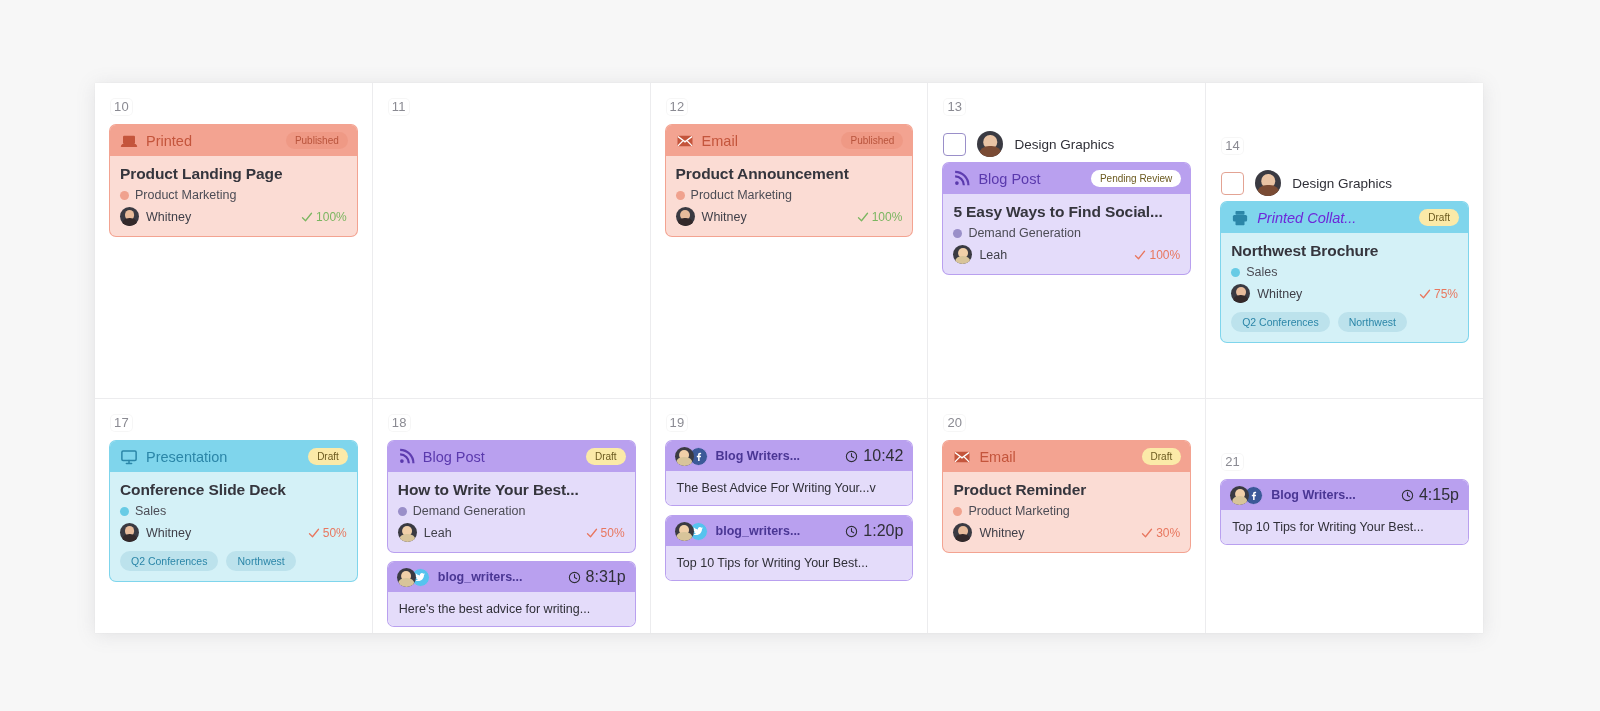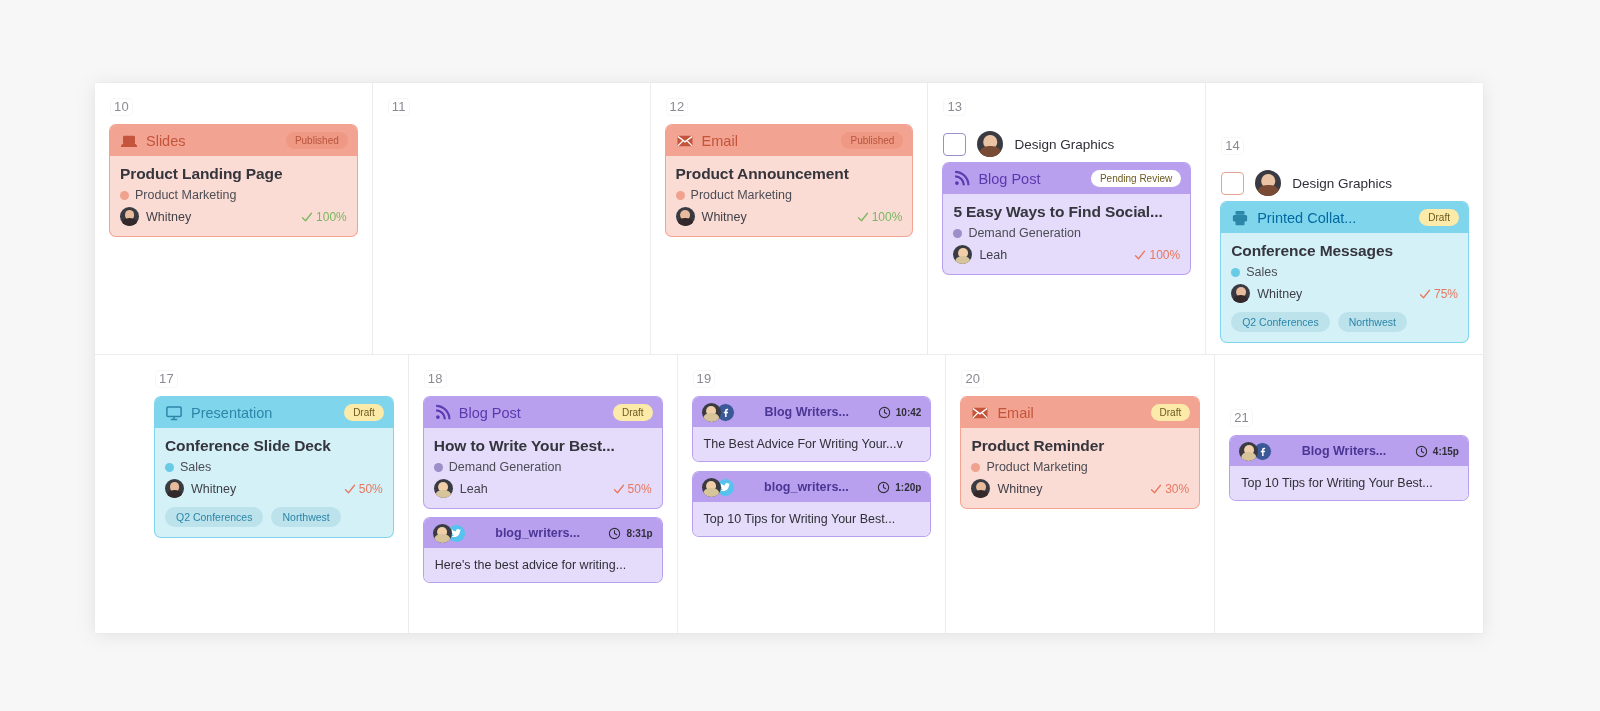--- a/index.html
+++ b/index.html
@@ -19,22 +19,22 @@
     background: #ffffff;
     box-shadow: 0 2px 18px rgba(120,120,130,0.16), 0 0 1px rgba(0,0,0,0.08);
     display: flex;
     flex-direction: column;
     overflow: hidden;
   }
   .week {
     display: flex;
     flex: 0 0 auto;
   }
-  .week-1 { height: 272px; border-bottom: 1px solid #ececee; }
-  .week-2 { height: 278px; padding-left: 45px; }
+  .week-1 { height: 316px; border-bottom: 1px solid #ececee; }
+  .week-2 { height: 278px; }
 
   .day {
     flex: 1 1 0;
     min-width: 0;
     padding: 14px 15px 0 15px;
     border-right: 1px solid #ececee;
     position: relative;
   }
   .day:last-child { border-right: none; margin-top: 39px; }
 
@@ -168,25 +168,25 @@
   .net {
     width: 19px; height: 19px; border-radius: 50%;
     display: flex; align-items: center; justify-content: center;
     margin-left: -5px; color: #fff; font-size: 11px; font-weight: bold;
     border: 1.5px solid transparent;
   }
   .net.facebook { background: #3b5998; font-family: "Liberation Serif", serif; }
   .net.twitter { background: #56c3ee; }
   .social-handle {
     font-size: 12.5px; color: #4a3694; font-weight: bold;
-    flex: 1 1 auto; white-space: nowrap; overflow: hidden; text-overflow: ellipsis; text-align: center;
+    flex: 1 1 auto; white-space: nowrap; overflow: hidden; text-overflow: ellipsis;
   }
   .social-time {
-    font-size: 10px; color: #2f2f37; display: flex; align-items: center; gap: 5px;
-    flex: 0 0 auto; font-weight: bold;
+    font-size: 16px; color: #2f2f37; display: flex; align-items: center; gap: 5px;
+    flex: 0 0 auto; font-weight: normal;
   }
   .social-body {
     background: #e4dcfa; padding: 10px 11px;
     font-size: 12.5px; color: #2f2f37;
     white-space: nowrap; overflow: hidden; text-overflow: ellipsis;
   }
   svg { display: block; }
 </style>
 </head>
 <body>
@@ -194,21 +194,21 @@
 <div class="calendar">
   <div class="week week-1">
       <div class="day"><span class="day-num">10</span><div class="card" style="background: rgb(251, 220, 212); box-shadow: rgb(243, 163, 145) 0px 0px 0px 1px;">
           <div class="card-head" style="background: rgb(243, 163, 145);">
             <span style="flex: 0 0 auto; display: flex; align-items: center; color: rgb(196, 85, 60);">
               <svg width="18" height="18" viewBox="0 0 24 24" fill="none" stroke="currentColor" stroke-width="1.9" stroke-linecap="round" stroke-linejoin="round">
                 <rect x="4" y="5" width="16" height="11" rx="1.5" fill="currentColor" stroke="none"></rect>
                 <path d="M2 19h20l-1.5-2H3.5z"></path>
               </svg>
             </span>
-            <span class="card-type" style="color: rgb(196, 85, 60);">Slides</span>
+            <span class="card-type" style="color: rgb(196, 85, 60);">Printed</span>
             <span class="badge" style="background: rgba(222, 110, 84, 0.18); color: rgb(184, 84, 60);">Published</span>
           </div>
           <div class="card-body">
             <div class="card-title">Product Landing Page</div>
             <div class="campaign">
               <span class="dot" style="background: rgb(240, 162, 142);"></span>
               <span>Product Marketing</span>
             </div>
             <div class="assignee-row">
               <span class="avatar" style="--skin: #e7bb9b; --hair: #33292a;"></span>
@@ -300,25 +300,25 @@
         </div><div class="card" style="background: rgb(212, 241, 247); box-shadow: rgb(127, 213, 236) 0px 0px 0px 1px;">
           <div class="card-head" style="background: rgb(127, 213, 236);">
             <span style="flex: 0 0 auto; display: flex; align-items: center; color: rgb(43, 134, 168);">
               <svg width="18" height="18" viewBox="0 0 24 24" fill="currentColor">
                 <rect x="6" y="2.5" width="12" height="5" rx="1"></rect>
                 <rect x="2.5" y="8" width="19" height="8.5" rx="2"></rect>
                 <rect x="6" y="14" width="12" height="7.5" rx="1" fill="currentColor"></rect>
                 <rect x="7.6" y="15.6" width="8.8" height="4.4" fill="#fff" opacity=".0"></rect>
               </svg>
             </span>
-            <span class="card-type" style="color: #0369a1;">Printed Collat...</span>
+            <span class="card-type" style="color: #6d28d9; font-style: italic;">Printed Collat...</span>
             <span class="badge" style="background: rgb(251, 234, 168); color: rgb(107, 90, 31);">Draft</span>
           </div>
           <div class="card-body">
-            <div class="card-title">Conference Messages</div>
+            <div class="card-title">Northwest Brochure</div>
             <div class="campaign">
               <span class="dot" style="background: rgb(104, 203, 229);"></span>
               <span>Sales</span>
             </div>
             <div class="assignee-row">
               <span class="avatar" style="--skin: #e7bb9b; --hair: #33292a;"></span>
               <span class="assignee-name">Whitney</span>
               <span class="progress" style="color: rgb(232, 119, 95); display: flex; align-items: center; gap: 3px;">
                 <span style="flex: 0 0 auto; display: flex; align-items: center; color: rgb(232, 119, 95);">
                   <svg width="12" height="12" viewBox="0 0 24 24" fill="none" stroke="currentColor" stroke-width="2.6" stroke-linecap="round" stroke-linejoin="round">

